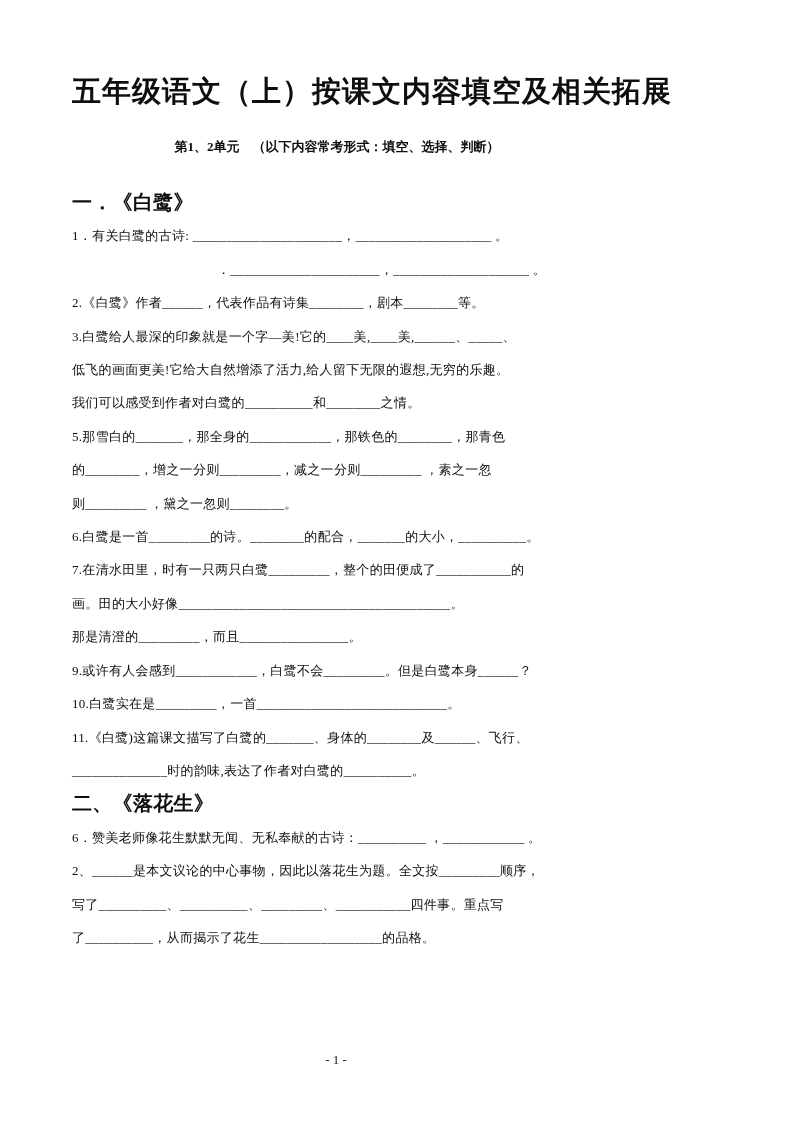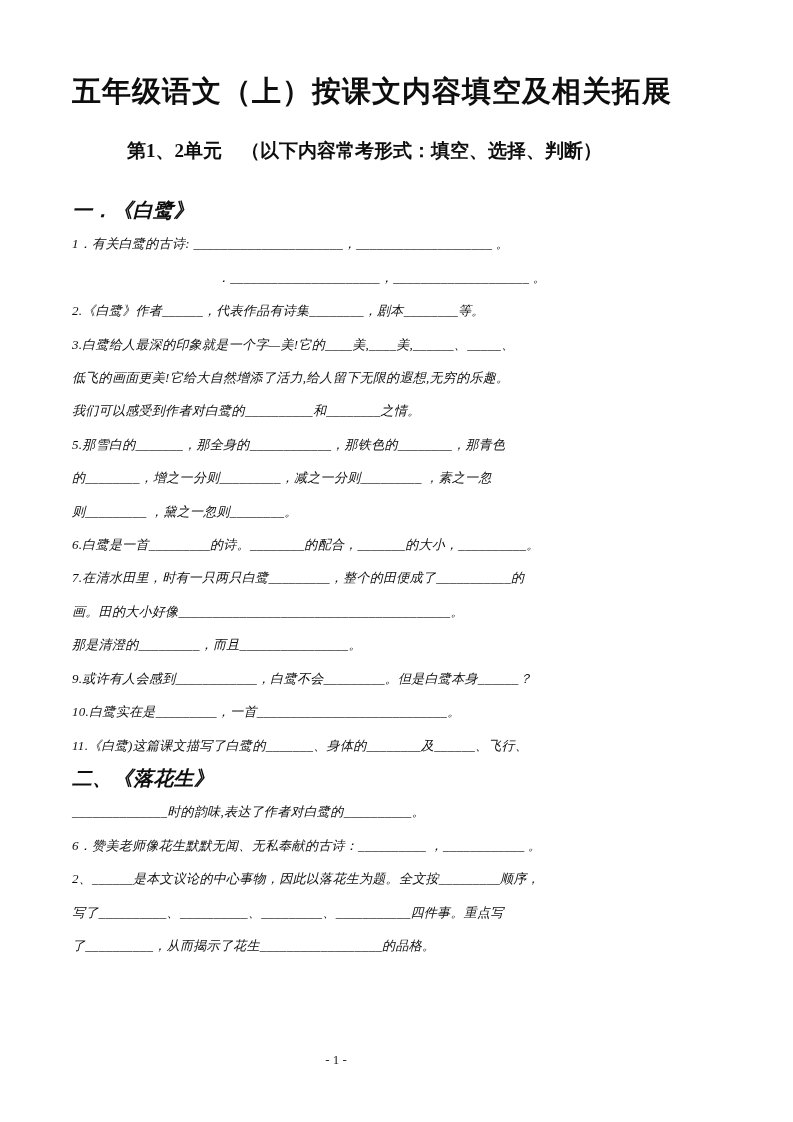--- a/index.html
+++ b/index.html
@@ -25,28 +25,27 @@
   .title {
     margin: 0;
     font-size: 29px;
     font-weight: bold;
     text-align: center;
     letter-spacing: 1px;
     white-space: nowrap;
   }
   .subtitle {
     margin: 26px 0 0 0;
-    font-size: 19px;
+    font-size: 13px;
     font-weight: bold;
-    text-align: right;
+    text-align: center;
     white-space: nowrap;
   }
   .content {
     margin-top: 30px;
-    font-style: italic;
   }
   .line {
     margin: 0;
     font-size: 13px;
     line-height: 33.4px;
     white-space: nowrap;
     letter-spacing: 0.3px;
   }
   .heading {
     font-weight: bold;
@@ -87,23 +86,23 @@
     <p class="line">5.那雪白的_______，那全身的____________，那铁色的________，那青色</p>
     <p class="line">的________，增之一分则_________，减之一分则_________ ，素之一忽</p>
     <p class="line">则_________ ，黛之一忽则________。</p>
     <p class="line">6.白鹭是一首_________的诗。________的配合，_______的大小，__________。</p>
     <p class="line">7.在清水田里，时有一只两只白鹭_________，整个的田便成了___________的</p>
     <p class="line">画。田的大小好像________________________________________。</p>
     <p class="line">那是清澄的_________，而且________________。</p>
     <p class="line">9.或许有人会感到____________，白鹭不会_________。但是白鹭本身______？</p>
     <p class="line">10.白鹭实在是_________，一首____________________________。</p>
     <p class="line">11.《白鹭)这篇课文描写了白鹭的_______、身体的________及______、飞行、</p>
+    <p class="line">______________时的韵味,表达了作者对白鹭的__________。</p>
+
     <p class="line heading">二、《落花生》</p>
-
-    <p class="line">______________时的韵味,表达了作者对白鹭的__________。</p>
 
     <p class="line">6．赞美老师像花生默默无闻、无私奉献的古诗：__________ ，____________ 。</p>
     <p class="line">2、______是本文议论的中心事物，因此以落花生为题。全文按_________顺序，</p>
     <p class="line">写了__________、__________、_________、___________四件事。重点写</p>
     <p class="line">了__________，从而揭示了花生__________________的品格。</p>
 
   </div>
 
   <div class="footer">- 1 -</div>
 

